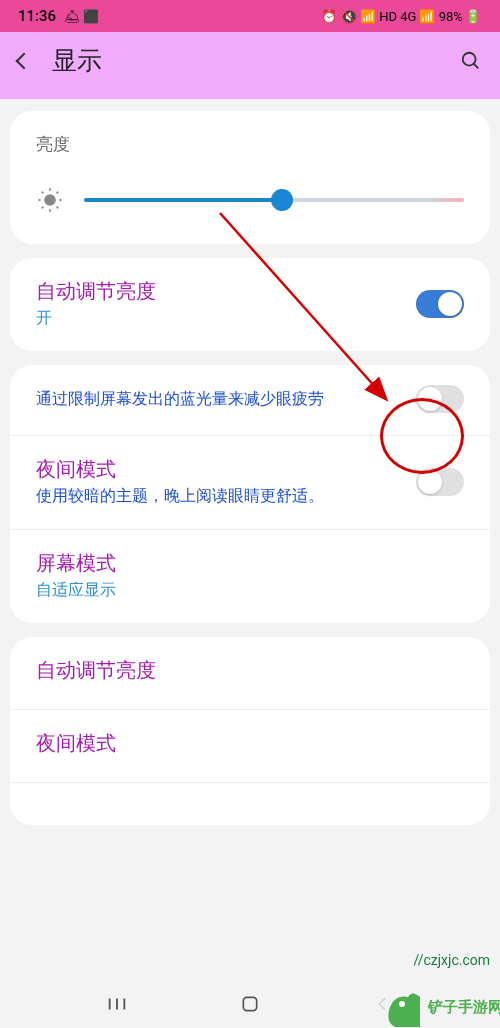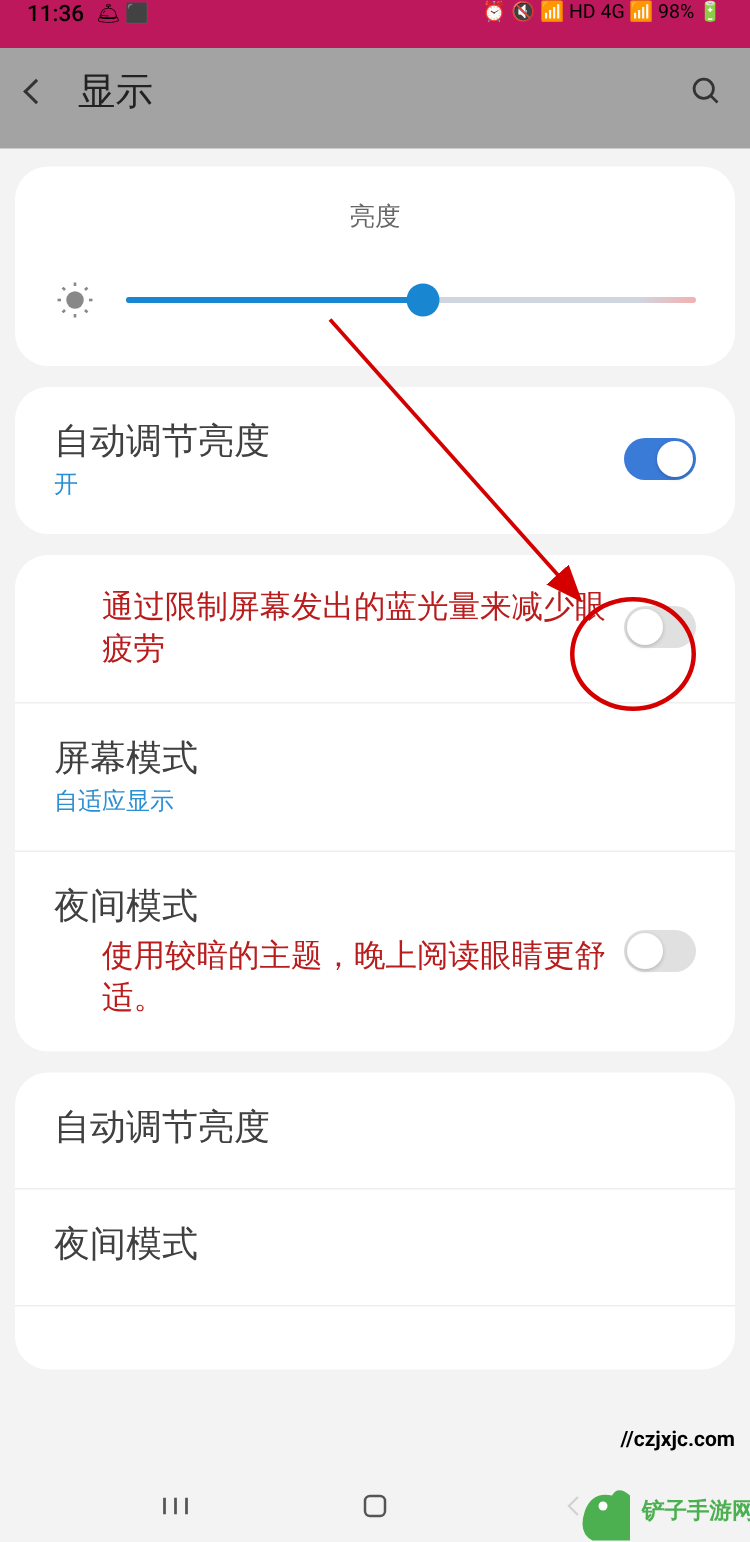--- a/index.html
+++ b/index.html
@@ -11,45 +11,45 @@
     body {
       width: 500px;
       height: 1028px;
       background: #f3f3f3;
       position: relative;
       overflow: hidden;
     }
     .status-bar {
       height: 32px;
       display: flex;
-      align-items: flex-start;
+      align-items: center;
       justify-content: space-between;
       padding: 0 18px;
       font-size: 15px;
       color: #000;
-      background: #be185d;
+      background: #ec4899;
     }
     .status-left {
       display: flex;
       align-items: center;
       gap: 8px;
       font-weight: 500;
     }
     .status-right {
       display: flex;
       align-items: center;
       gap: 3px;
       font-size: 13px;
     }
     .header {
       display: flex;
       align-items: center;
       justify-content: space-between;
       padding: 12px 18px 22px;
-      background: #a3a3a3;
+      background: #f0abfc;
     }
     .header-left {
       display: flex;
       align-items: center;
       gap: 22px;
     }
     .back-chevron {
       width: 12px;
       height: 12px;
       border-left: 2.5px solid #333;
@@ -131,28 +131,27 @@
       align-items: center;
       justify-content: space-between;
     }
     .row-border {
       border-top: 1px solid #eee;
     }
     .row-left {
       flex: 1;
     }
     .row-title {
-      font-size: 24px;
-      color: #404040;
+      font-size: 20px;
+      color: #a21caf;
       margin-bottom: 3px;
     }
     .row-sub {
-      font-size: 21px;
-      color: #b91c1c;
-      margin-left: 32px;
+      font-size: 16px;
+      color: #1d4ed8;
     }
     .row-value {
       font-size: 16px;
       color: #2b8fd2;
     }
     .toggle {
       width: 48px;
       height: 28px;
       border-radius: 14px;
       position: relative;
@@ -194,23 +193,22 @@
       top: 208px;
       left: 215px;
       z-index: 10;
       pointer-events: none;
     }
     .watermark {
       position: absolute;
       right: 10px;
       bottom: 60px;
       font-size: 14px;
-      color: #000000;
+      color: #15803d;
       z-index: 5;
-      font-weight: bold;
     }
     .logo-badge {
       position: absolute;
       right: 0;
       bottom: -6px;
       width: 120px;
       height: 55px;
       z-index: 20;
       display: flex;
       align-items: center;
@@ -230,21 +228,21 @@
       justify-content: space-around;
       padding: 0 50px;
     }
     .nav-item {
       width: 26px;
       height: 26px;
       display: flex;
       align-items: center;
       justify-content: center;
     }
-    .first-card { margin-top: 12px; text-align: center; }
+    .first-card { margin-top: 12px; }
     .brightness-icon svg { display:block; }
   </style>
 </head>
 <body>
 
 <div class="status-bar">
   <div class="status-left">
     <span>11:36</span>
     <span style="font-size:13px;">🛎 ⬛</span>
   </div>
@@ -316,31 +314,31 @@
   <div class="row">
     <div class="row-left">
       <div class="row-sub">通过限制屏幕发出的蓝光量来减少眼疲劳</div>
     </div>
     <div class="toggle off">
       <div class="toggle-thumb"></div>
     </div>
   </div>
   <div class="row row-border">
     <div class="row-left">
+      <div class="row-title">夜间模式</div>
+      <div class="row-sub">使用较暗的主题，晚上阅读眼睛更舒适。</div>
+    </div>
+    <div class="toggle off">
+      <div class="toggle-thumb"></div>
+    </div>
+  </div>
+  <div class="row row-border">
+    <div class="row-left">
       <div class="row-title">屏幕模式</div>
       <div class="row-value">自适应显示</div>
-    </div>
-  </div>
-  <div class="row row-border">
-    <div class="row-left">
-      <div class="row-title">夜间模式</div>
-      <div class="row-sub">使用较暗的主题，晚上阅读眼睛更舒适。</div>
-    </div>
-    <div class="toggle off">
-      <div class="toggle-thumb"></div>
     </div>
   </div>
 </div>
 
 <div class="card">
   <div class="row">
     <div class="row-left">
       <div class="row-title">自动调节亮度</div>
     </div>
   </div>

